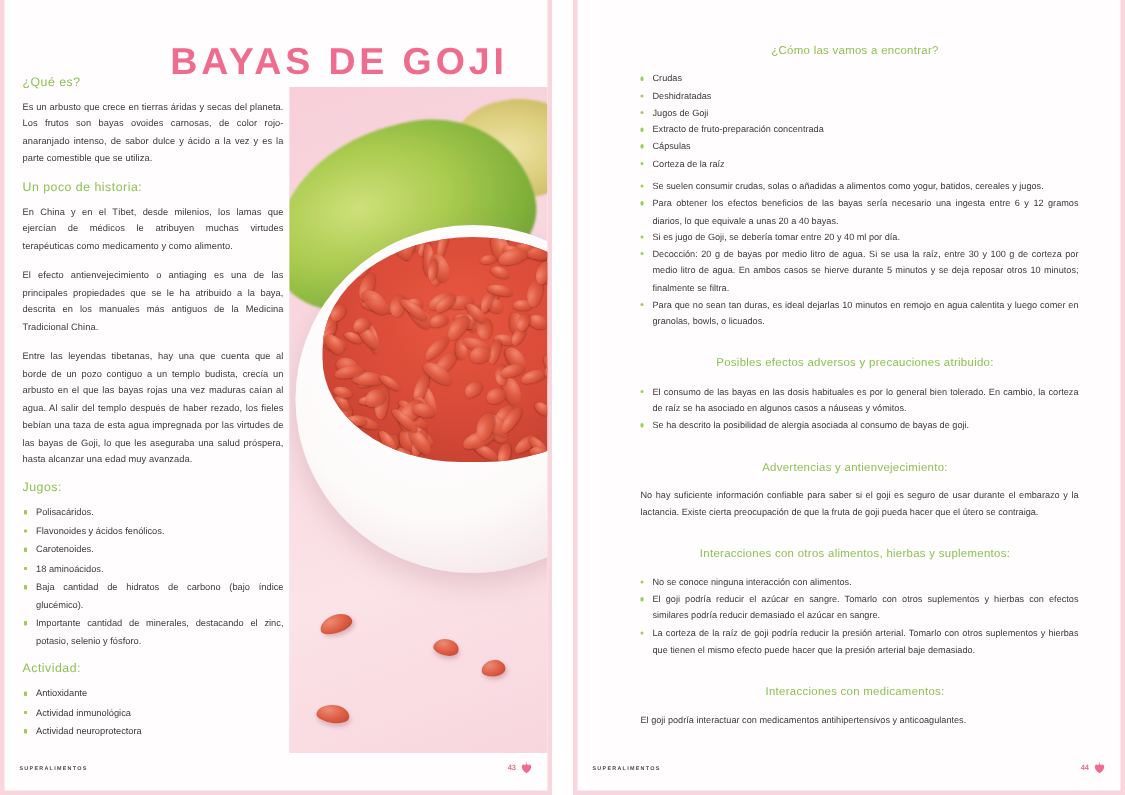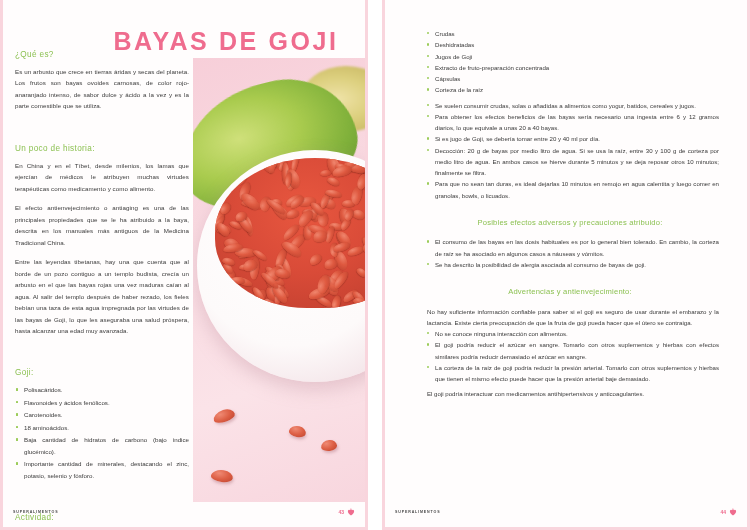--- a/index.html
+++ b/index.html
@@ -63,21 +63,21 @@
     top: 50px;
     width: 174px;
   }
   .sec-h {
     color: #8cc152;
     font-size: 8.2px;
     letter-spacing: 0.35px;
     margin: 0 0 7px 0;
     font-weight: normal;
   }
-  .sec-h.mt { margin-top: 32px; }
+  .sec-h.mt { margin-top: 8px; }
   .body-p {
     color: #3a3a3a;
     font-size: 6.2px;
     line-height: 1.85;
     text-align: justify;
     margin: 0 0 8px 0;
     letter-spacing: 0.05px;
   }
   ul.bl {
     list-style: none;
@@ -261,21 +261,21 @@
       <div class="left-col">
 
         <h2 class="sec-h">¿Qué es?</h2>
         <p class="body-p">Es un arbusto que crece en tierras áridas y secas del planeta. Los frutos son bayas ovoides carnosas, de color rojo-anaranjado intenso, de sabor dulce y ácido a la vez y es la parte comestible que se utiliza.</p>
 
         <h2 class="sec-h mt">Un poco de historia:</h2>
         <p class="body-p">En China y en el Tíbet, desde milenios, los lamas que ejercían de médicos le atribuyen muchas virtudes terapéuticas como medicamento y como alimento.</p>
         <p class="body-p">El efecto antienvejecimiento o antiaging es una de las principales propiedades que se le ha atribuido a la baya, descrita en los manuales más antiguos de la Medicina Tradicional China.</p>
         <p class="body-p">Entre las leyendas tibetanas, hay una que cuenta que al borde de un pozo contiguo a un templo budista, crecía un arbusto en el que las bayas rojas una vez maduras caían al agua. Al salir del templo después de haber rezado, los fieles bebían una taza de esta agua impregnada por las virtudes de las bayas de Goji, lo que les aseguraba una salud próspera, hasta alcanzar una edad muy avanzada.</p>
 
-        <h2 class="sec-h mt">Goji:</h2>
+        <h2 class="sec-h mt">Jugos:</h2>
         <ul class="bl">
           <li>Polisacáridos.</li>
           <li>Flavonoides y ácidos fenólicos.</li>
           <li>Carotenoides.</li>
           <li>18 aminoácidos.</li>
           <li>Baja cantidad de hidratos de carbono (bajo índice glucémico).</li>
           <li>Importante cantidad de minerales, destacando el zinc, potasio, selenio y fósforo.</li>
         </ul>
 
         <h2 class="sec-h mt">Actividad:</h2>
@@ -448,20 +448,21 @@
           </svg>
         </div>
       </div>
 
     </div>
   </div>
 
   <div class="page page-right">
     <div class="right-inner">
 
+      <h2 class="r-h">¿Cómo las vamos a encontrar?</h2>
       <ul class="rl">
         <li>Crudas</li>
         <li>Deshidratadas</li>
         <li>Jugos de Goji</li>
         <li>Extracto de fruto-preparación concentrada</li>
         <li>Cápsulas</li>
         <li>Corteza de la raíz</li>
       </ul>
 
       <ul class="rl">
@@ -474,26 +475,28 @@
 
       <h2 class="r-h sp">Posibles efectos adversos y precauciones atribuido:</h2>
       <ul class="rl">
         <li>El consumo de las bayas en las dosis habituales es por lo general bien tolerado. En cambio, la corteza de raíz se ha asociado en algunos casos a náuseas y vómitos.</li>
         <li>Se ha descrito la posibilidad de alergia asociada al consumo de bayas de goji.</li>
       </ul>
 
       <h2 class="r-h sp">Advertencias y antienvejecimiento:</h2>
       <p class="r-p">No hay suficiente información confiable para saber si el goji es seguro de usar durante el embarazo y la lactancia. Existe cierta preocupación de que la fruta de goji pueda hacer que el útero se contraiga.</p>
 
+      <h2 class="r-h sp">Interacciones con otros alimentos, hierbas y suplementos:</h2>
       <ul class="rl">
         <li>No se conoce ninguna interacción con alimentos.</li>
         <li>El goji podría reducir el azúcar en sangre. Tomarlo con otros suplementos y hierbas  con efectos similares podría reducir demasiado el azúcar en sangre.</li>
         <li>La corteza de la raíz de goji podría reducir la presión arterial. Tomarlo con otros suplementos y hierbas que tienen el mismo efecto puede hacer que la presión arterial baje demasiado.</li>
       </ul>
 
+      <h2 class="r-h sp">Interacciones con medicamentos:</h2>
       <p class="r-p">El goji podría interactuar con medicamentos antihipertensivos y anticoagulantes.</p>
 
     </div>
 
     <div class="footer">
       <div class="foot-label">SUPERALIMENTOS</div>
       <div class="foot-right">
         <span class="pg-num">44</span>
         <svg class="berry-icon" width="8" height="8" viewBox="0 0 16 16">
           <path d="M8 15 C3 12 1 8 2 5 C3 3 5 3 6 4.5 C6.5 3 7.5 2.5 8 2.5 C8.5 2.5 9.5 3 10 4.5 C11 3 13 3 14 5 C15 8 13 12 8 15 Z" fill="#ef6c8e"></path>

